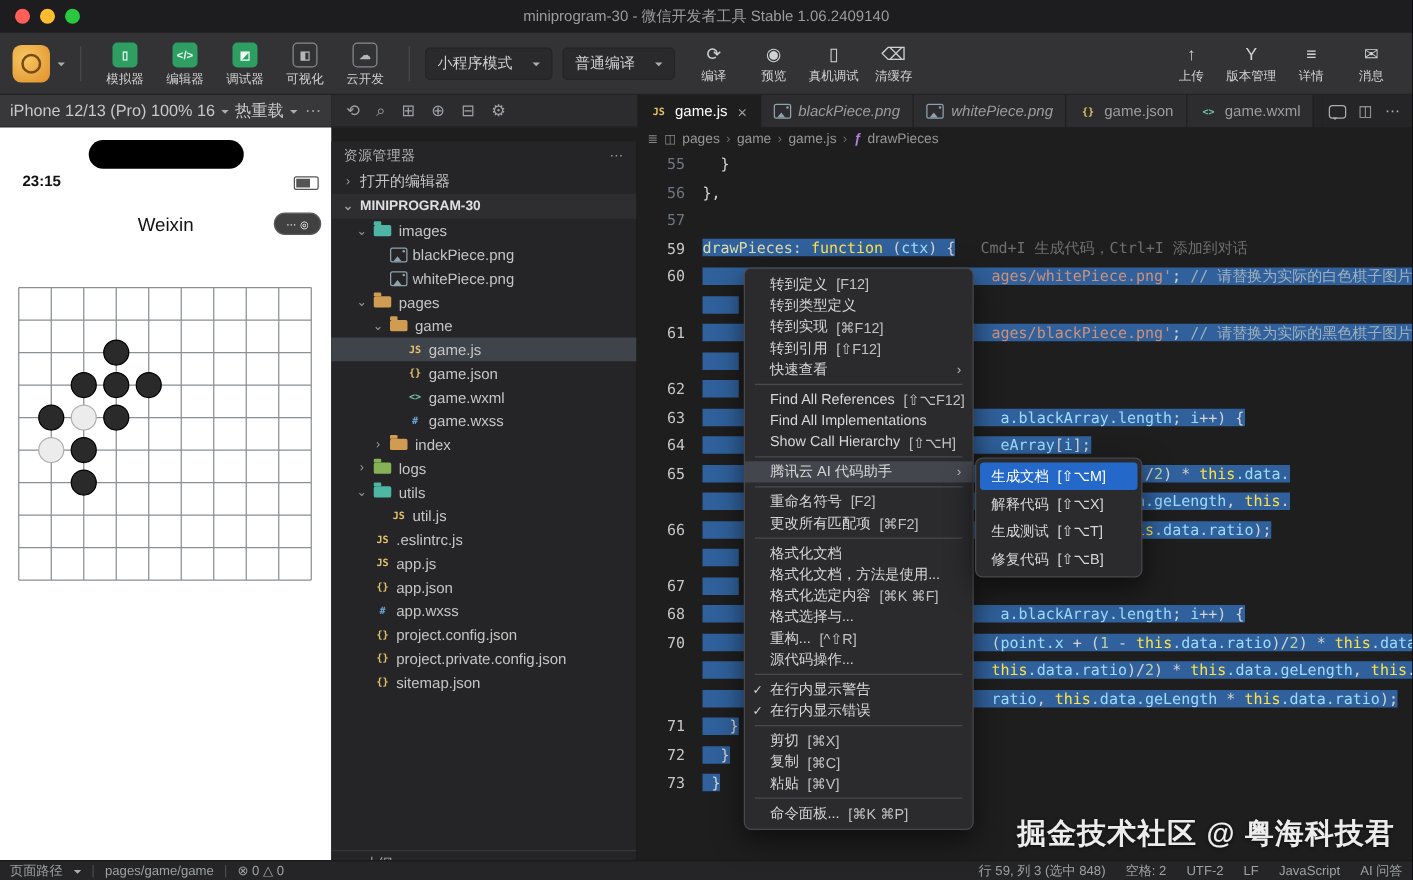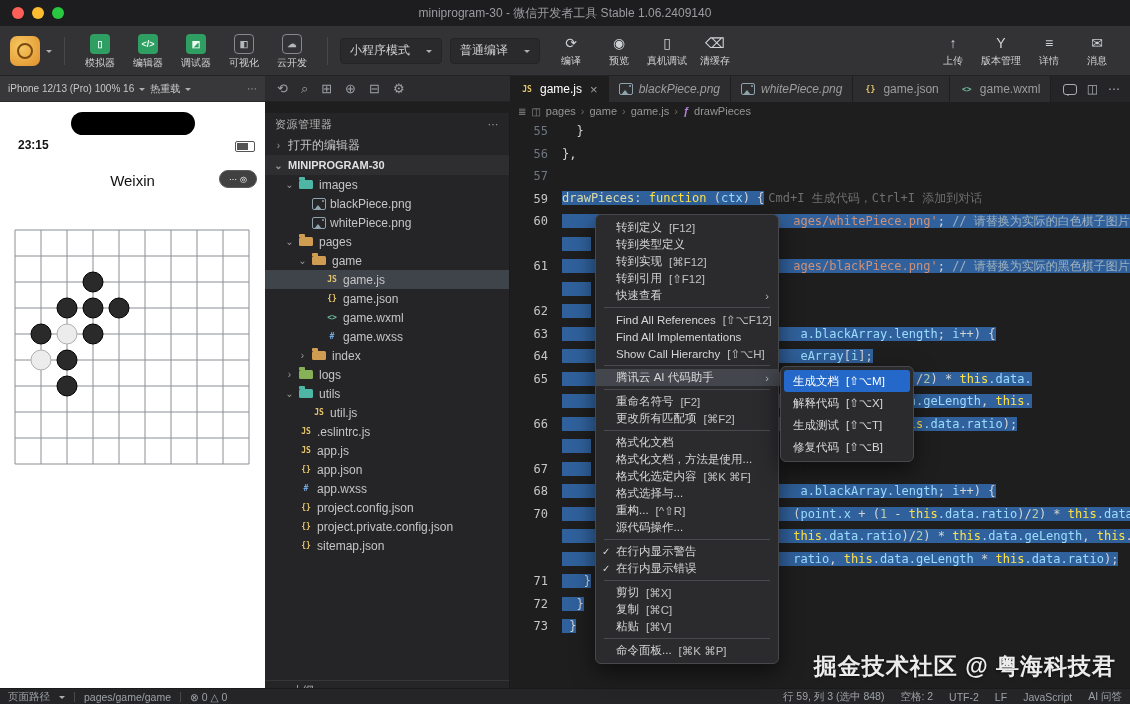--- a/index.html
+++ b/index.html
@@ -21,21 +21,21 @@
   .tbtn,.cbtn{width:46px;display:flex;flex-direction:column;align-items:center;gap:2px;padding-top:2px;}
   .tb-ico{width:20px;height:20px;border-radius:4px;display:flex;align-items:center;justify-content:center;font-size:9px;font-weight:700;}
   .tb-ico.green{background:#2f9e63;color:#eafff2;}
   .tb-ico.gray{background:transparent;border:1.5px solid #85898d;color:#b4b8bc;box-sizing:border-box;}
   .tb-label{font-size:10px;color:#d2d2d2;white-space:nowrap;text-align:right;}
   .dd{height:24px;background:#2a2a2d;border:1px solid #242426;border-radius:4px;color:#cfcfcf;font-size:12px;display:flex;align-items:center;padding:0 9px;gap:16px;white-space:nowrap;}
   .ci{font-size:14px;color:#cfd2d4;height:17px;line-height:17px;}
   .vdiv{width:1px;height:28px;background:#47474a;margin:0 4px;flex:none;}
   .spacer{flex:1;}
   
-  .sim-head{position:absolute;top:76px;left:0;width:265px;height:26px;background:#38383b;border-bottom:1px solid #2a2a2a;display:flex;align-items:center;font-size:10px;color:#c8c8c8;padding:0 8px;gap:5px;box-sizing:border-box;white-space:nowrap;}
+  .sim-head{position:absolute;top:76px;left:0;width:265px;height:26px;background:#38383b;border-bottom:1px solid #2a2a2a;display:flex;align-items:center;font-size:13px;color:#c8c8c8;padding:0 8px;gap:5px;box-sizing:border-box;white-space:nowrap;}
   .sim-head .more{margin-left:auto;color:#9a9a9a;}
   .exp-icons{position:absolute;top:76px;left:265px;width:245px;height:26px;background:#2c2c2e;display:flex;align-items:center;gap:13px;padding:0 12px;color:#9da1a6;font-size:13px;box-sizing:border-box;border-bottom:1px solid #222;}
   .tabsbar{position:absolute;top:76px;left:510px;right:72px;height:26px;background:#252527;display:flex;overflow:hidden;}
   .tab-actions{position:absolute;top:76px;right:0;width:72px;height:26px;background:#252527;display:flex;align-items:center;justify-content:flex-end;gap:10px;padding-right:10px;color:#a9adb2;box-sizing:border-box;font-size:12px;}
   .tab{display:flex;align-items:center;gap:6px;padding:0 10px;font-size:12px;color:#9d9d9d;background:#2d2d2f;border-right:1px solid #1e1e1e;height:26px;white-space:nowrap;flex:none;}
   .tab.active{background:#1e1e1e;color:#ffffff;}
   .tab.preview .tlabel{font-style:italic;}
   .tab .close{color:#9d9d9d;font-size:13px;margin-left:2px;}
   .bubble{width:12px;height:9px;border:1px solid #a9adb2;border-radius:3px;position:relative;display:inline-block;}
   .bubble::after{content:"";position:absolute;left:2px;bottom:-4px;border:2px solid transparent;border-top-color:#a9adb2;}
@@ -74,21 +74,21 @@
   .bc-sep{color:#6a6a6a;}
   .bc-sym{color:#b180d7;font-style:italic;font-weight:700;}
   #code{position:absolute;top:18px;left:0;right:0;bottom:0;font-family:"DejaVu Sans Mono",monospace;font-size:12px;}
   .crow{height:22.5px;display:flex;align-items:center;white-space:pre;}
   .gut{width:38px;text-align:right;padding-right:14px;color:#6e7681;flex:none;}
   .gut.gsel{color:#c6c6c6;text-align:right;}
   .cline{flex:1;white-space:pre;}
   .selwrap{background:#30619c;}
   .tk-t{color:#d4d4d4}.tk-kw{color:#fde047}.tk-fn{color:#dcdcaa}.tk-v{color:#9cdcfe}
   .tk-str{color:#ce9178}.tk-cm{color:#6a9955}.tk-cm2{color:#9fb0bc}.tk-n{color:#b5cea8}
-  .tk-gh{color:#6f6f6f;margin-left:4px;}
+  .tk-gh{color:#6f6f6f;margin-left:20px;}
   .bulb{display:inline-block;width:10px;height:10px;border-radius:50%;background:#e2b73d;margin-right:9px;box-shadow:0 0 4px #e2b73d;vertical-align:-1px;}
   
   .ctxmenu{position:absolute;left:595px;top:214px;width:184px;background:#2b2b2e;border:1px solid #48484c;border-radius:6px;box-shadow:0 8px 22px rgba(0,0,0,.55);padding:4px 0;z-index:40;box-sizing:border-box;}
   .mi{height:17px;display:flex;align-items:center;padding:0 10px 0 20px;font-size:11.5px;color:#d6d6d6;position:relative;white-space:nowrap;}
   .mi.active{background:#43464d;}
   .ms{margin-left:7px;color:#c0c0c0;}
   .arrow{position:absolute;right:9px;font-size:11px;color:#bbbbbb;}
   .chk{position:absolute;left:6px;font-size:10px;color:#d6d6d6;}
   .msep{height:1px;background:#4a4a4e;margin:3px 8px;}
   .submenu{position:absolute;left:780px;top:366px;width:134px;background:#2b2b2e;border:1px solid #48484c;border-radius:6px;box-shadow:0 8px 22px rgba(0,0,0,.55);padding:3px 0;z-index:41;box-sizing:border-box;}

